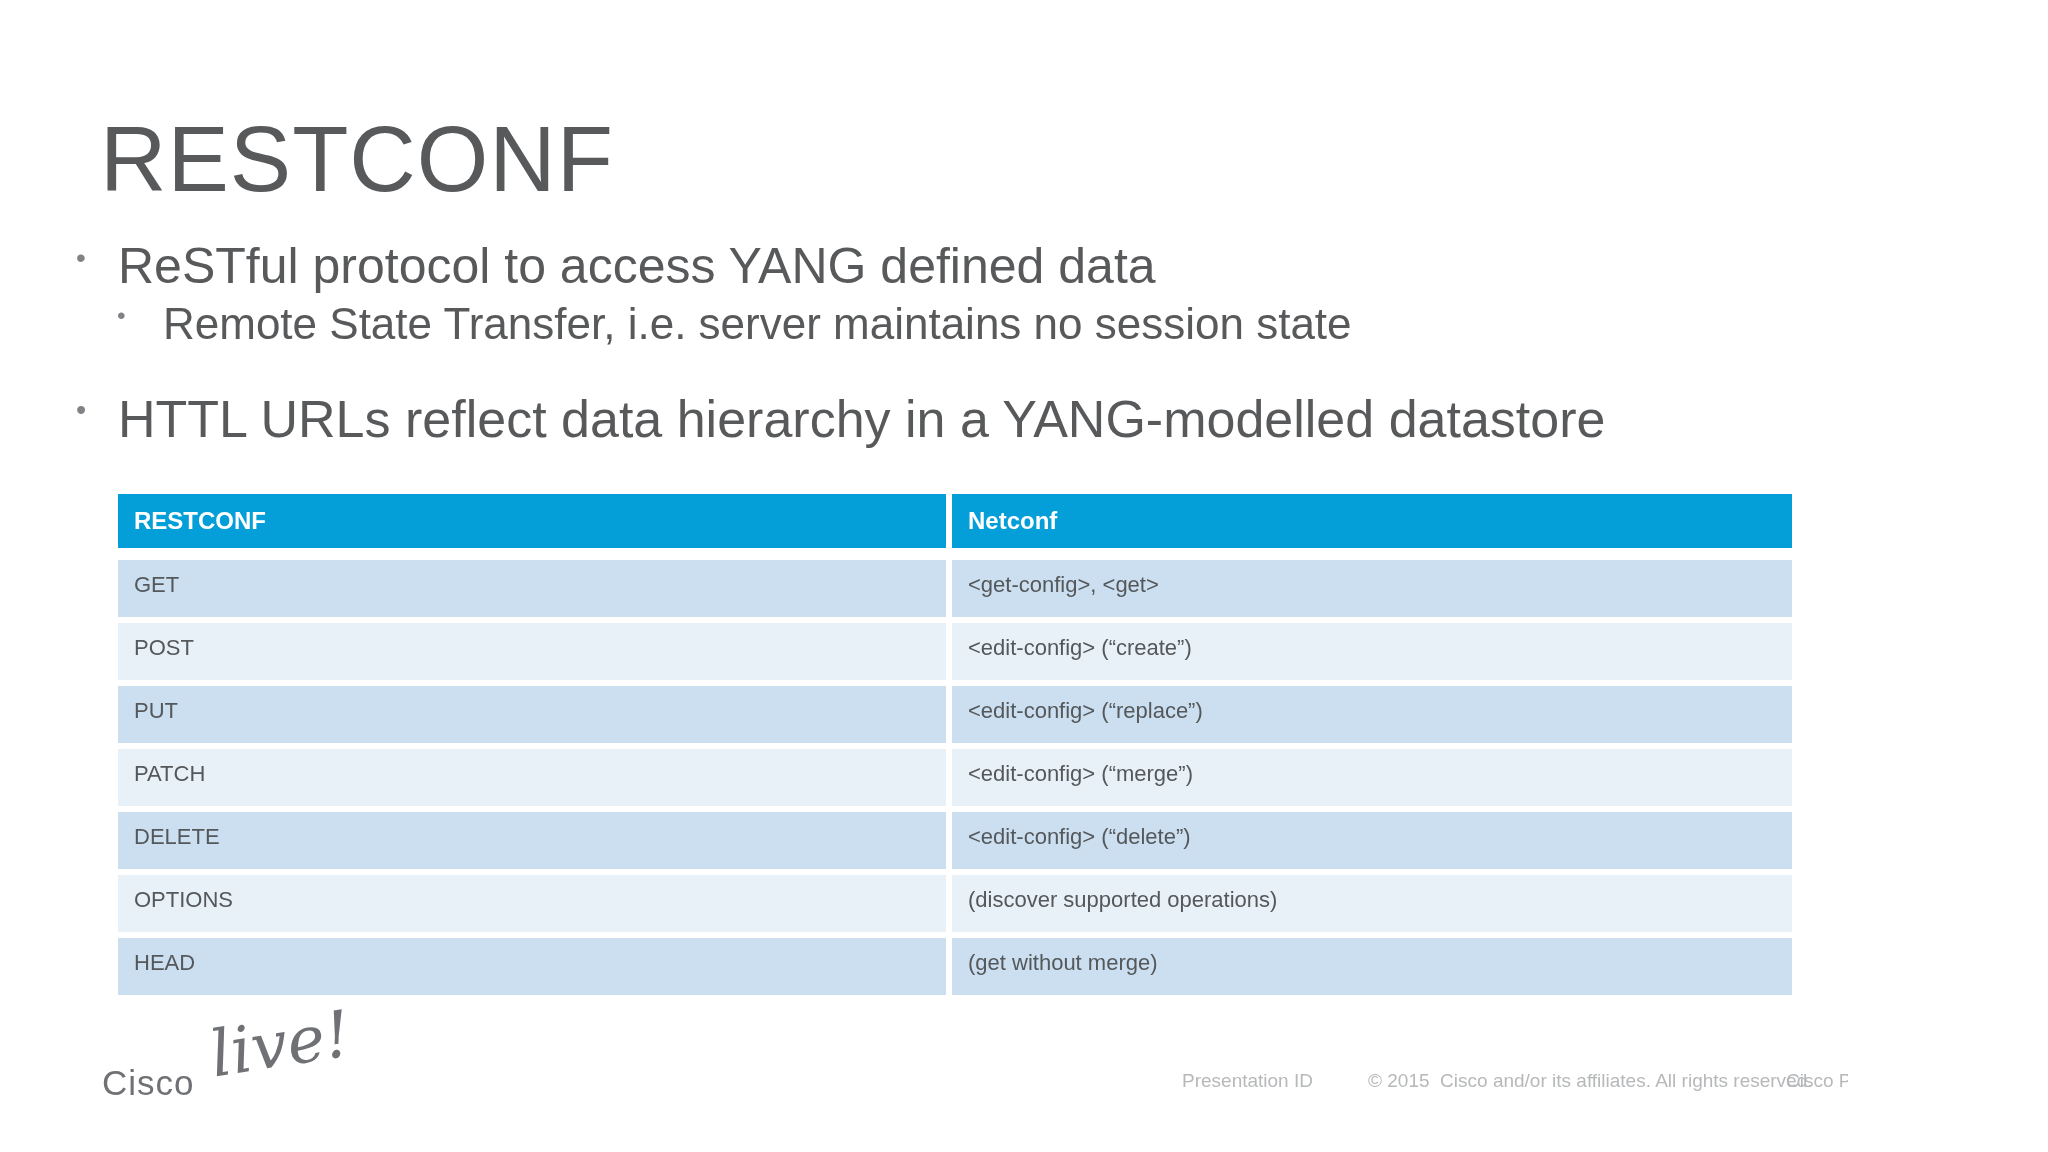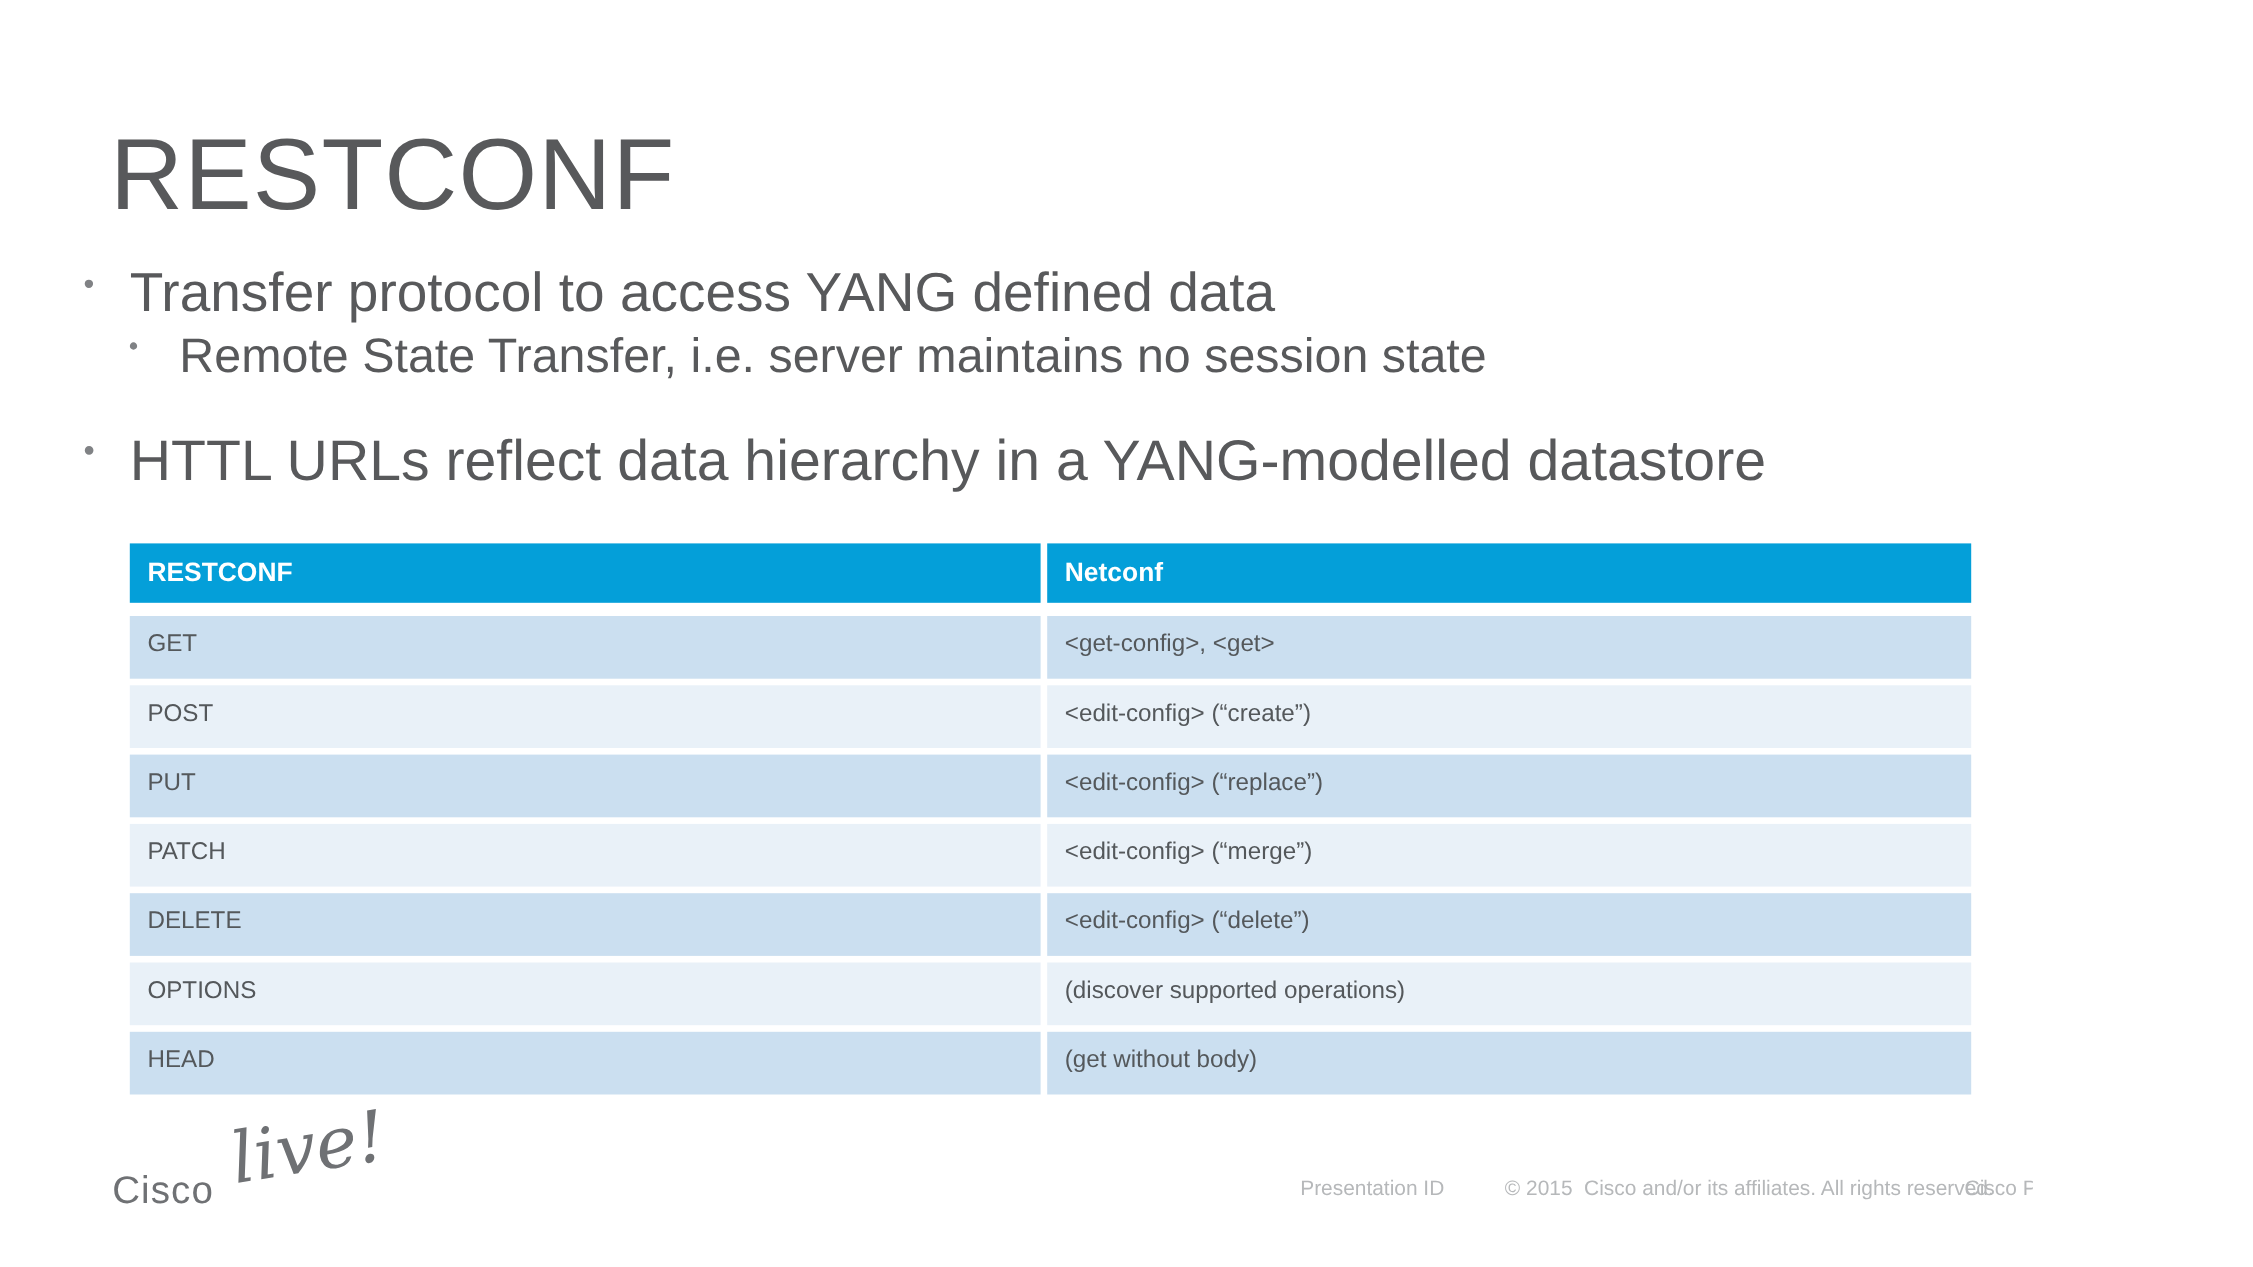--- a/index.html
+++ b/index.html
@@ -99,21 +99,21 @@
 </style>
 </head>
 <body>
 
 <div class="slide">
 
   <h1 class="title">RESTCONF</h1>
 
   <div class="bullet b1">
     <span class="dot">•</span>
-    <span>Transfer protocol to access YANG defined data</span>
+    <span>ReSTful protocol to access YANG defined data</span>
   </div>
   <div class="bullet b2">
     <span class="dot">•</span>
     <span>Remote State Transfer, i.e. server maintains no session state</span>
   </div>
   <div class="bullet b3">
     <span class="dot">•</span>
     <span>HTTL URLs reflect data hierarchy in a YANG-modelled datastore</span>
   </div>
 
@@ -141,21 +141,21 @@
     <div class="trow drow alt0">
       <div class="cell c1">DELETE</div>
       <div class="cell c2">&lt;edit-config&gt; (“delete”)</div>
     </div>
     <div class="trow drow alt1">
       <div class="cell c1">OPTIONS</div>
       <div class="cell c2">(discover supported operations)</div>
     </div>
     <div class="trow drow alt0">
       <div class="cell c1">HEAD</div>
-      <div class="cell c2">(get without body)</div>
+      <div class="cell c2">(get without merge)</div>
     </div>
   </div>
 
   <div class="logo-cisco">
     <span>Cisco</span>
   </div>
   <div class="logo-live">live!</div>
 
   <span class="ftext f-pres">Presentation ID</span>
   <span class="ftext f-copy">© 2015  Cisco and/or its affiliates. All rights reserved.</span>

